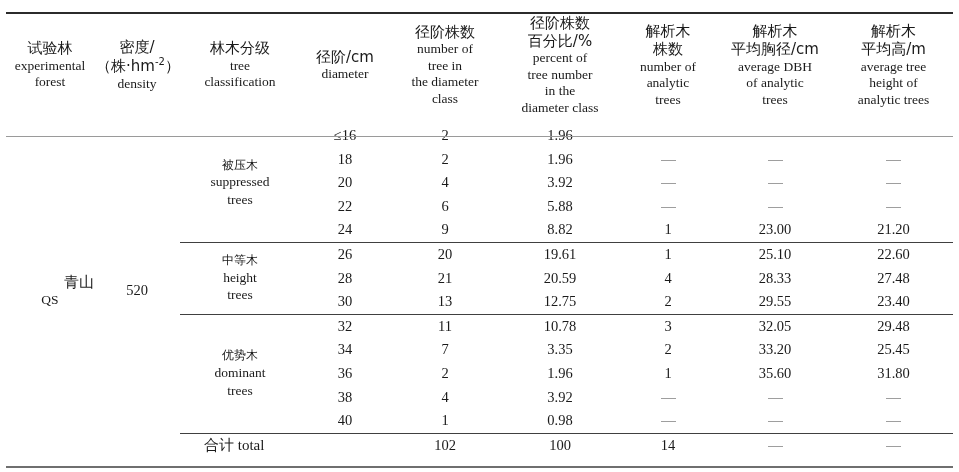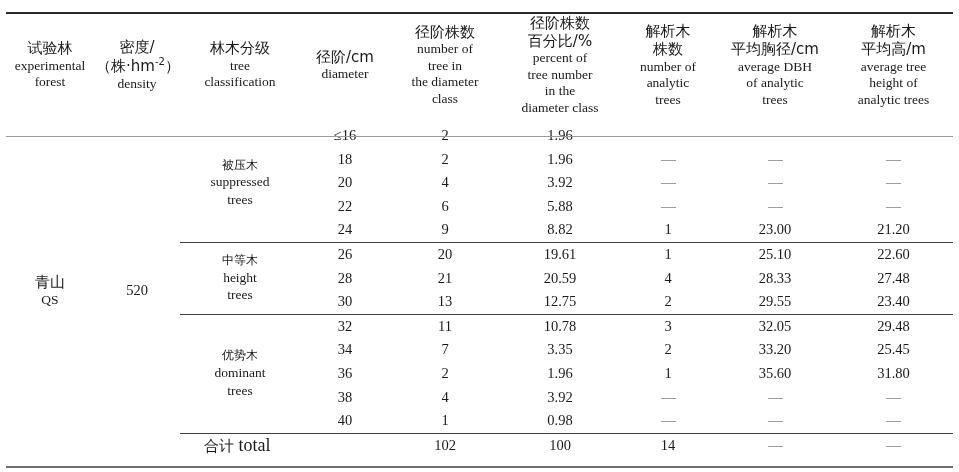--- a/index.html
+++ b/index.html
@@ -94,20 +94,21 @@
   }
   td.grp-label .g-en {
     display: block;
     font-size: 13.5px;
   }
   td.site-label .s-cn {
     display: block;
     font-size: 15px;
     font-family: "DejaVu Sans", "Liberation Sans", sans-serif;
     line-height: 1.25;
+    text-align: right;
   }
   td.site-label .s-en {
     display: block;
     font-size: 13.5px;
     line-height: 1.25;
   }
   
   tr.grp-start > td.sep-cell {
     border-top: 1px solid #404040;
   }
@@ -116,21 +117,21 @@
     width: 15px;
     height: 1px;
     background: #9e9e9e;
     vertical-align: middle;
   }
   .total-cn {
     font-family: "DejaVu Sans", "Liberation Sans", sans-serif;
     font-size: 15px;
     margin-top: 28px;
   }
-  .total-en { font-size: 18px; }
+  .total-en { font-size: 15px; }
   td.total-label {
     text-align: left;
     padding-left: 24px;
   }
 </style>
 </head>
 <body>
 
 <div class="table-wrap">
   <div class="rule-top"></div>

